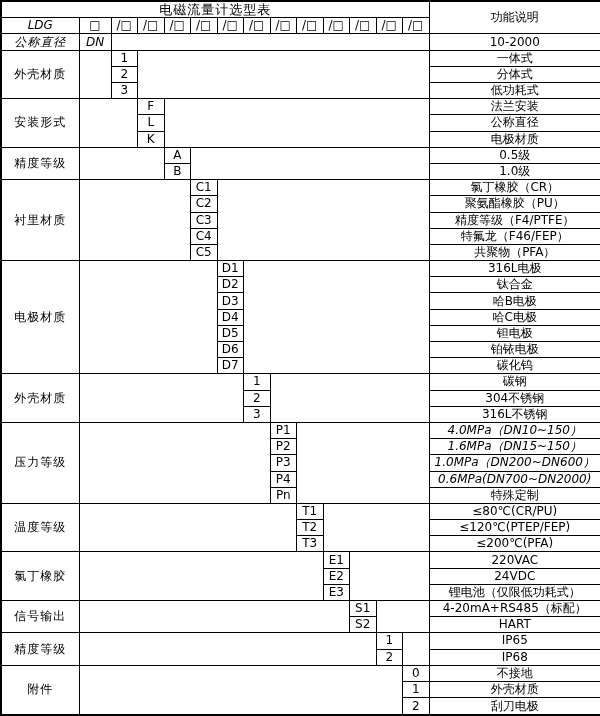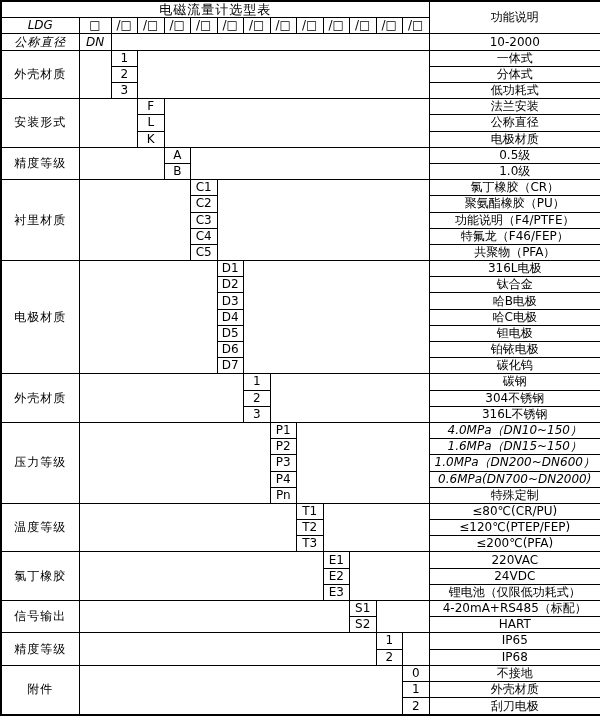--- a/index.html
+++ b/index.html
@@ -128,21 +128,21 @@
     <td>C1</td>
     <td colspan="8" rowspan="5"></td>
     <td>氯丁橡胶（CR）</td>
   </tr>
   <tr>
     <td>C2</td>
     <td>聚氨酯橡胶（PU）</td>
   </tr>
   <tr>
     <td>C3</td>
-    <td>功能说明（F4/PTFE）</td>
+    <td>精度等级（F4/PTFE）</td>
   </tr>
   <tr>
     <td>C4</td>
     <td>特氟龙（F46/FEP）</td>
   </tr>
   <tr>
     <td>C5</td>
     <td>共聚物（PFA）</td>
   </tr>
 

